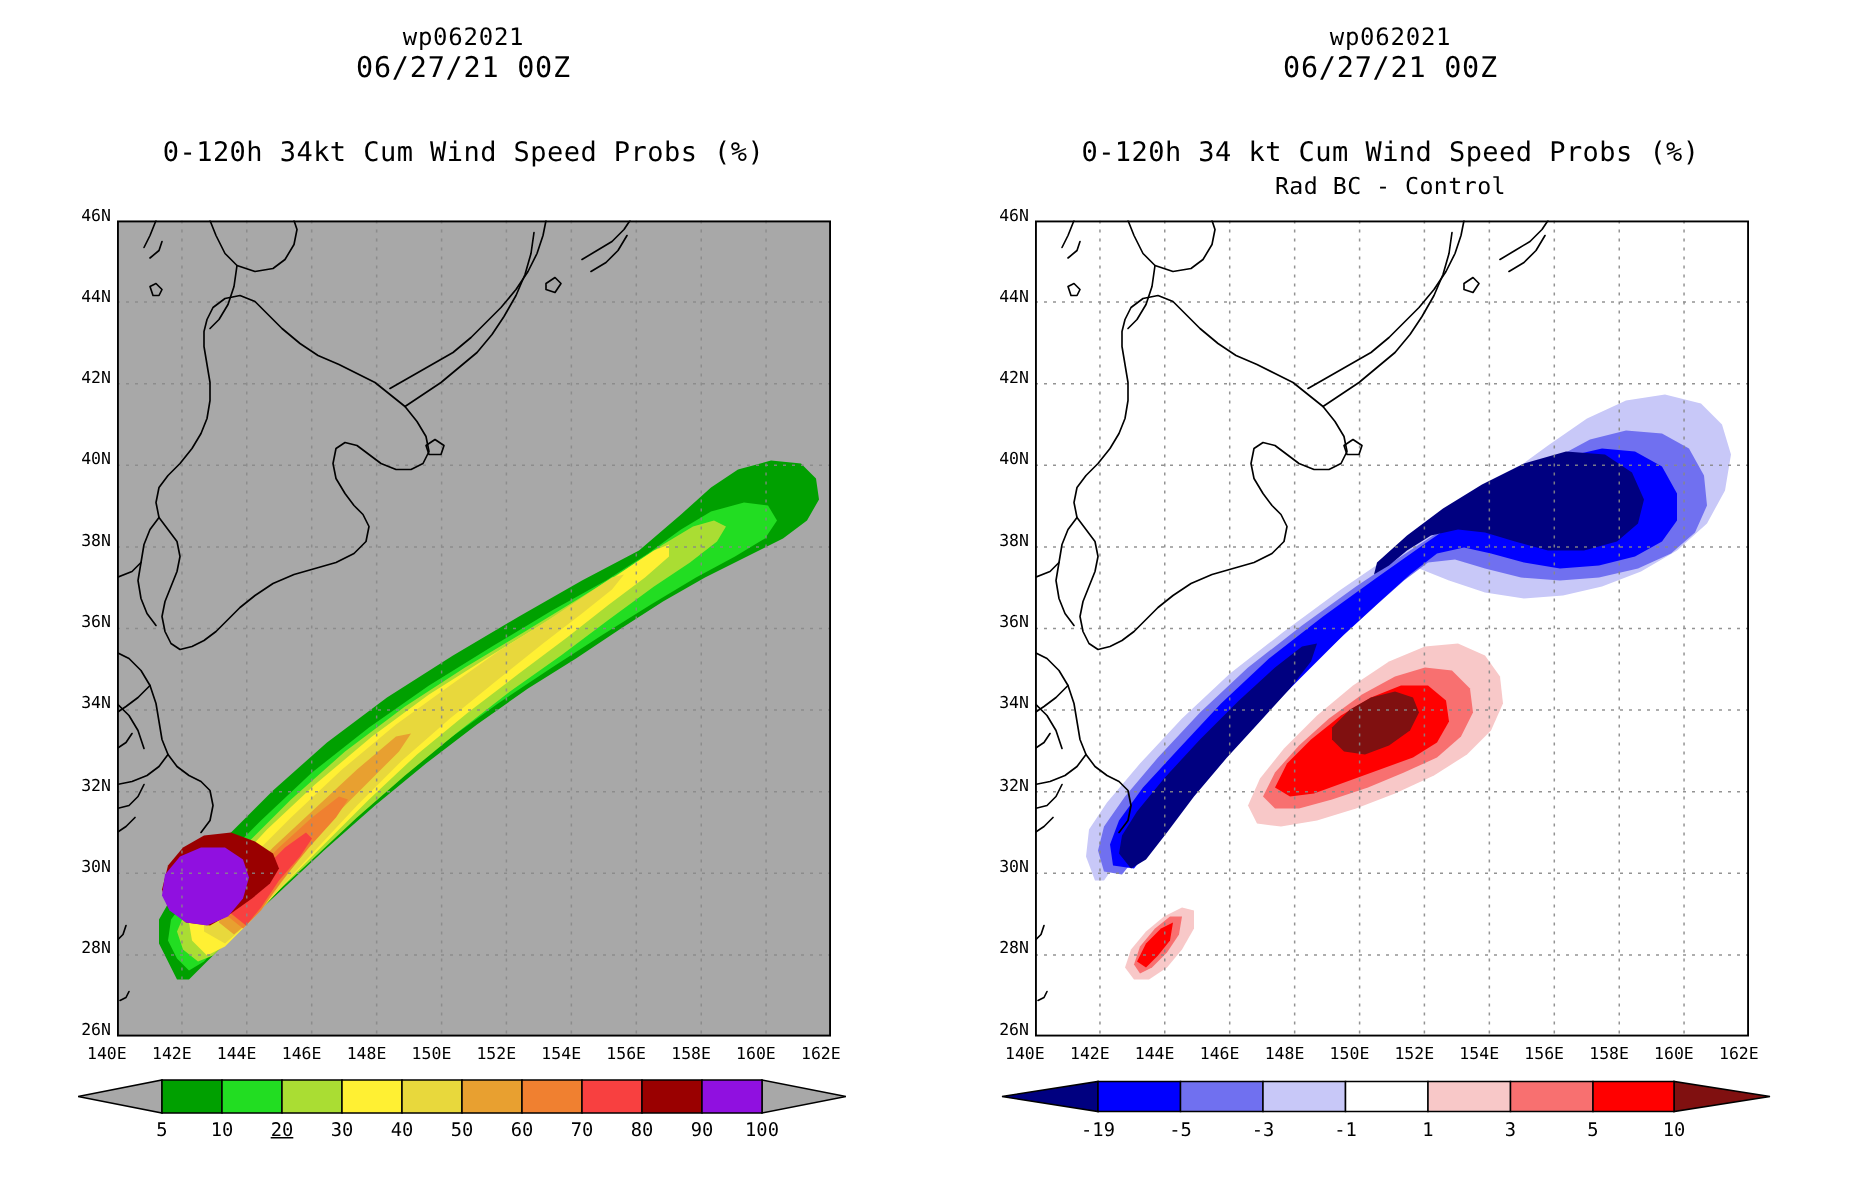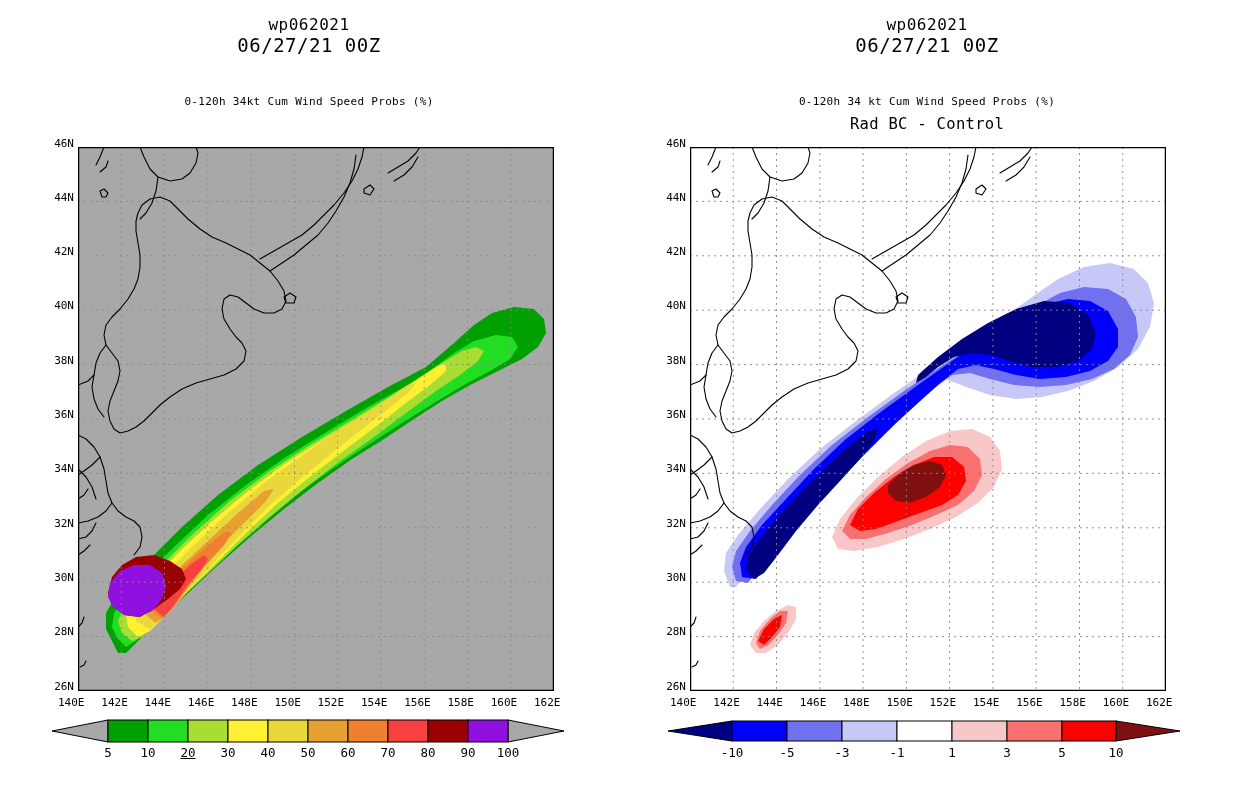--- a/index.html
+++ b/index.html
@@ -3,21 +3,21 @@
 <meta charset="utf-8">
 <style>
   html,body{margin:0;padding:0;background:#ffffff;}
   body{width:1236px;height:800px;font-family:"DejaVu Sans Mono","Liberation Mono",monospace;color:#000;overflow:hidden;}
   .page{position:relative;width:1236px;height:800px;background:#fff;}
   .panel{position:absolute;top:2px;height:800px;width:618px;}
   .panel.left{left:0;}
   .panel.right{left:618px;}
   .t-id{font-size:16px;letter-spacing:.5px;}
   .t-date{font-size:19px;letter-spacing:.5px;}
-  .t-main{font-size:11px;letter-spacing:.3px;}
+  .t-main{font-size:18px;letter-spacing:.3px;}
   .t-sub{font-size:15.5px;letter-spacing:.3px;}
   .titlestack{position:absolute;top:12px;left:0;width:618px;text-align:center;line-height:21px;}
   .titlestack2{position:absolute;top:88px;left:0;width:618px;text-align:center;line-height:23px;}
   .plotwrap{position:absolute;}
   .axlabel{position:absolute;font-size:11px;letter-spacing:0px;white-space:nowrap;}
   .ylab{text-align:right;}
   .xlab{text-align:left;}
   svg{display:block;}
   .cbarwrap{position:absolute;}
   .cblabel{position:absolute;font-size:12.5px;text-align:center;white-space:nowrap;}
@@ -306,21 +306,21 @@
         <g>
           <rect x="68" y="3" width="55" height="20" fill="#0000FF" stroke="#000" stroke-width="1"></rect>
           <rect x="123" y="3" width="55" height="20" fill="#7070F0" stroke="#000" stroke-width="1"></rect>
           <rect x="178" y="3" width="55" height="20" fill="#C8C8F8" stroke="#000" stroke-width="1"></rect>
           <rect x="233" y="3" width="55" height="20" fill="#FFFFFF" stroke="#000" stroke-width="1"></rect>
           <rect x="288" y="3" width="55" height="20" fill="#F8C8C8" stroke="#000" stroke-width="1"></rect>
           <rect x="343" y="3" width="55" height="20" fill="#F87070" stroke="#000" stroke-width="1"></rect>
           <rect x="398" y="3" width="54" height="20" fill="#FF0000" stroke="#000" stroke-width="1"></rect>
         </g>
       </svg>
-      <div class="cblabel" style="left:48px;top:27px;width:40px;">-10</div>
+      <div class="cblabel" style="left:48px;top:27px;width:40px;">-19</div>
       <div class="cblabel" style="left:103px;top:27px;width:40px;">-5</div>
       <div class="cblabel" style="left:158px;top:27px;width:40px;">-3</div>
       <div class="cblabel" style="left:213px;top:27px;width:40px;">-1</div>
       <div class="cblabel" style="left:268px;top:27px;width:40px;">1</div>
       <div class="cblabel" style="left:323px;top:27px;width:40px;">3</div>
       <div class="cblabel" style="left:378px;top:27px;width:40px;">5</div>
       <div class="cblabel" style="left:432px;top:27px;width:40px;">10</div>
     </div>
   </div>
 

